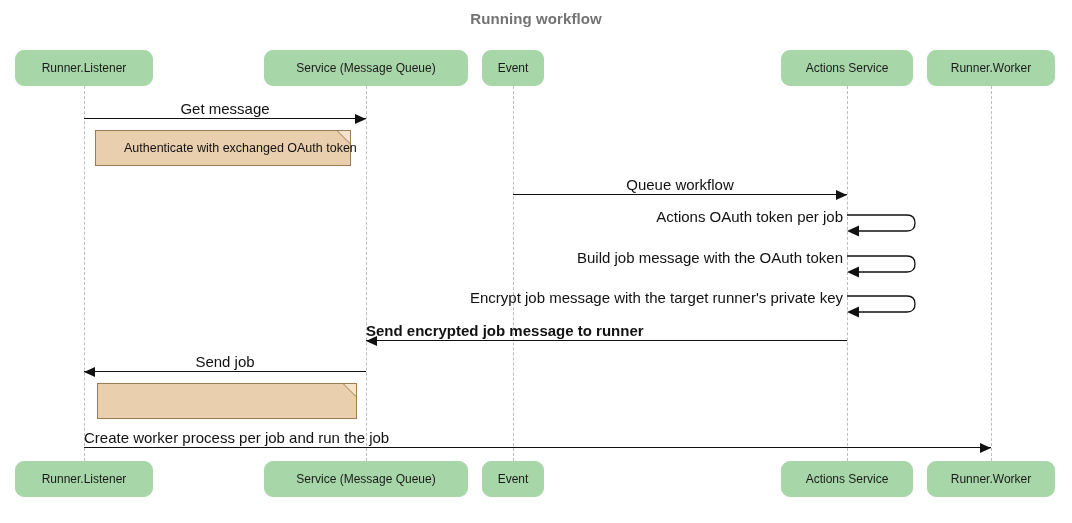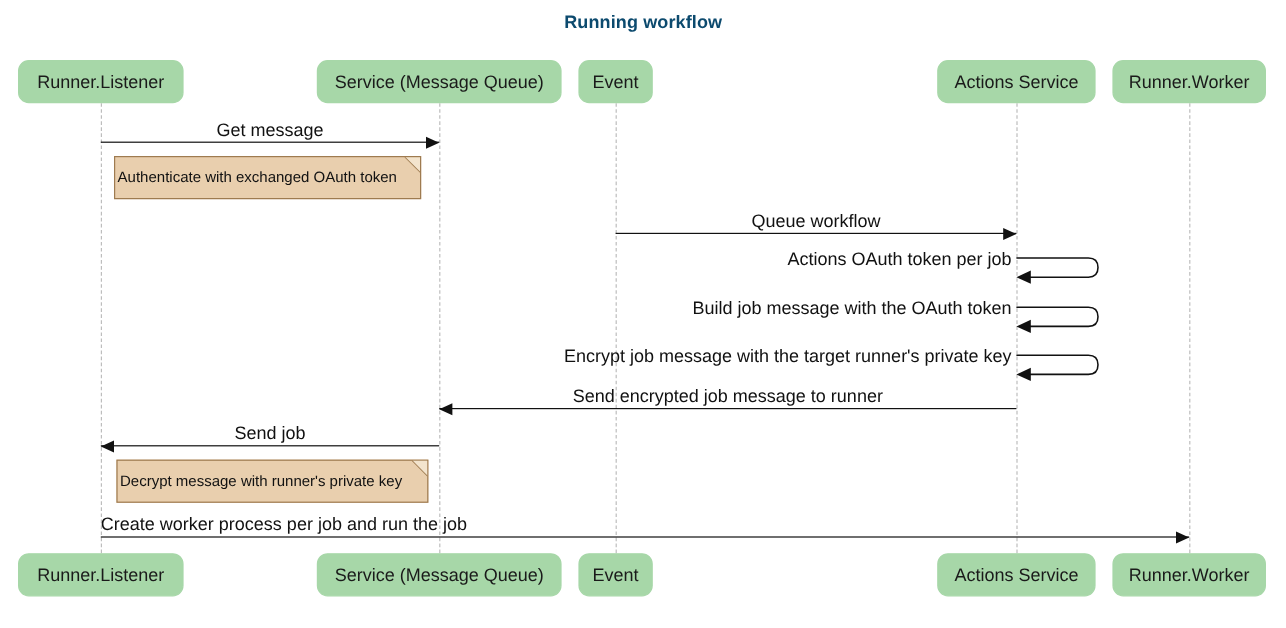--- a/index.html
+++ b/index.html
@@ -21,38 +21,38 @@
 
   
   .diagram-title {
     position: absolute;
     left: 0;
     top: 10px;
     width: 1072px;
     text-align: center;
     font-size: 15px;
     font-weight: bold;
-    color: #0c4a6e;
+    color: #737373;
     letter-spacing: 0.1px;
   }
 
   
   .participant {
     position: absolute;
     height: 36px;
     background: #a7d7a8;
     border: 1px solid #a7d7a8;
     border-radius: 9px;
     display: flex;
     align-items: center;
     justify-content: center;
     box-sizing: border-box;
   }
   .participant-label {
-    font-size: 15px;
+    font-size: 12px;
     color: #1a1a1a;
     white-space: nowrap;
     line-height: 1;
   }
 
   
   .lifeline {
     position: absolute;
     width: 0;
     border-left: 1px dashed #bdbdbd;
@@ -97,21 +97,21 @@
   }
 
   
   .note {
     position: absolute;
     background: #e9cfae;
     border: 1px solid #9e7b50;
     box-sizing: border-box;
     display: flex;
     align-items: center;
-    padding-left: 2px;
+    padding-left: 28px;
   }
   .note-text {
     font-size: 12.5px;
     color: #111111;
     white-space: nowrap;
     line-height: 1;
   }
   .note-fold {
     position: absolute;
     top: 0;
@@ -164,21 +164,21 @@
     </div>
   <div id="messages">
       <div class="msg-line" style="left: 84px; top: 118px; width: 282px;"></div>
       <div class="arrowhead right" style="top: 113.5px; left: 355px;"></div>
       <div class="msg-label" style="top: 101px; left: 84px; width: 282px; text-align: center;">Get message</div>
       <div class="msg-line" style="left: 513px; top: 194px; width: 334px;"></div>
       <div class="arrowhead right" style="top: 189.5px; left: 836px;"></div>
       <div class="msg-label" style="top: 177px; left: 513px; width: 334px; text-align: center;">Queue workflow</div>
       <div class="msg-line" style="left: 366px; top: 340px; width: 481px;"></div>
       <div class="arrowhead left" style="top: 335.5px; left: 366px;"></div>
-      <div class="msg-label" style="top: 323px; left: 366px; width: 481px; text-align: center;">Send encrypted job message to runner</div>
+      <div class="msg-label" style="top: 323px; left: 366px; width: 481px; text-align: left; font-weight: bold;">Send encrypted job message to runner</div>
       <div class="msg-line" style="left: 84px; top: 371px; width: 282px;"></div>
       <div class="arrowhead left" style="top: 366.5px; left: 84px;"></div>
       <div class="msg-label" style="top: 354px; left: 84px; width: 282px; text-align: center;">Send job</div>
       <div class="msg-line" style="left: 84px; top: 447px; width: 907px;"></div>
       <div class="arrowhead right" style="top: 442.5px; left: 980px;"></div>
       <div class="msg-label" style="top: 430px; left: 84px; width: 907px; text-align: left;">Create worker process per job and run the job</div>
     </div>
   <div id="self-messages">
       <div class="selfloop" style="left: 847px; top: 199px; width: 84px; height: 48px;">
         <svg width="84" height="48">
@@ -204,21 +204,20 @@
     </div>
   <div id="notes">
       <div class="note" style="left: 95px; top: 130px; width: 256px; height: 36px;">
         <span class="note-fold-edge"></span>
         <span class="note-fold"></span>
         <span class="note-text">Authenticate with exchanged OAuth token</span>
       </div>
       <div class="note" style="left: 97px; top: 383px; width: 260px; height: 36px;">
         <span class="note-fold-edge"></span>
         <span class="note-fold"></span>
-        <span class="note-text">Decrypt message with runner's private key</span>
       </div>
     </div>
   <div id="footer-participants">
       <div class="participant" style="left: 15px; top: 461px; width: 138px; height: 36px;">
         <span class="participant-label">Runner.Listener</span>
       </div>
       <div class="participant" style="left: 264px; top: 461px; width: 204px; height: 36px;">
         <span class="participant-label">Service (Message Queue)</span>
       </div>
       <div class="participant" style="left: 482px; top: 461px; width: 62px; height: 36px;">

